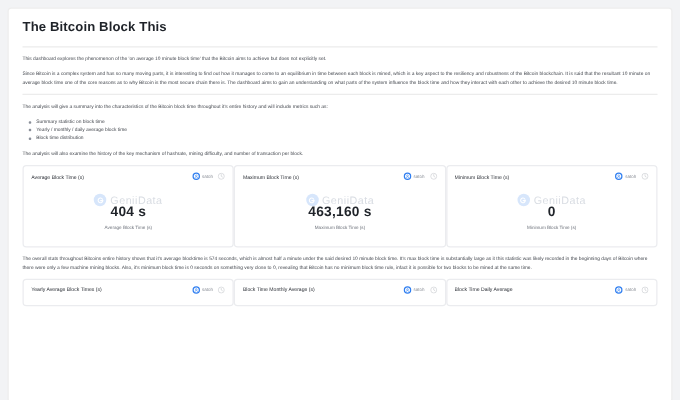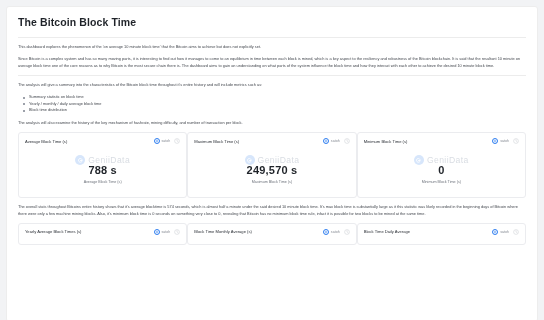--- a/index.html
+++ b/index.html
@@ -180,21 +180,21 @@
     height: 22px;
     overflow: hidden;
   }
 </style>
 </head>
 <body>
 
 <div class="page">
   <div class="sheet">
 
-    <div class="h1">The Bitcoin Block Time</div>
+    <div class="h1">The Bitcoin Block This</div>
 
     <div class="rule"></div>
     <p class="body">This dashboard explores the phenomenon of the 'on average 10 minute block time' that the Bitcoin aims to achieve but does not explicitly set.</p>
     <p class="body">Since Bitcoin is a complex system and has so many moving parts, it is interesting to find out how it manages to come to an equilibrium in time between each block is mined, which is a key aspect to the resiliency and robustness of the Bitcoin blockchain. It is said that the resultant 10 minute on average block time one of the core reasons as to why Bitcoin is the most secure chain there is. The dashboard aims to gain an understanding on what parts of the system influence the block time and how they interact with each other to achieve the desired 10 minute block time.</p>
 
     <div class="rule"></div>
     <p class="body">The analysis will give a summary into the characteristics of the Bitcoin block time throughout it's entire history and will include metrics such as:</p>
     <ul class="body-list">
       <li>Summary statistic on block time</li>
       <li>Yearly / monthly / daily average block time</li>
@@ -225,21 +225,21 @@
         </div>
         <div class="metric-body">
           <div class="watermark">
             <span class="wm-logo">
               <svg width="7" height="7" viewBox="0 0 16 16">
                   <path d="M11.4 5.4A4.3 4.3 0 1 0 12 8h-4" fill="none" stroke="#ffffff" stroke-width="2" stroke-linecap="round"></path>
                 </svg>
             </span>
             <span class="wm-text">GeniiData</span>
           </div>
-          <div class="metric-value">788 s</div>
+          <div class="metric-value">404 s</div>
           <div class="metric-label">Average Block Time (s)</div>
         </div>
       </div>
 
       <div class="card">
         <div class="card-head">
           <div class="card-title">Maximum Block Time (s)</div>
           <div class="owner">
             <span class="owner-avatar">
               <svg width="4" height="4" viewBox="0 0 16 16">
@@ -258,21 +258,21 @@
         </div>
         <div class="metric-body">
           <div class="watermark">
             <span class="wm-logo">
               <svg width="7" height="7" viewBox="0 0 16 16">
                   <path d="M11.4 5.4A4.3 4.3 0 1 0 12 8h-4" fill="none" stroke="#ffffff" stroke-width="2" stroke-linecap="round"></path>
                 </svg>
             </span>
             <span class="wm-text">GeniiData</span>
           </div>
-          <div class="metric-value">249,570 s</div>
+          <div class="metric-value">463,160 s</div>
           <div class="metric-label">Maximum Block Time (s)</div>
         </div>
       </div>
 
       <div class="card">
         <div class="card-head">
           <div class="card-title">Minimum Block Time (s)</div>
           <div class="owner">
             <span class="owner-avatar">
               <svg width="4" height="4" viewBox="0 0 16 16">

